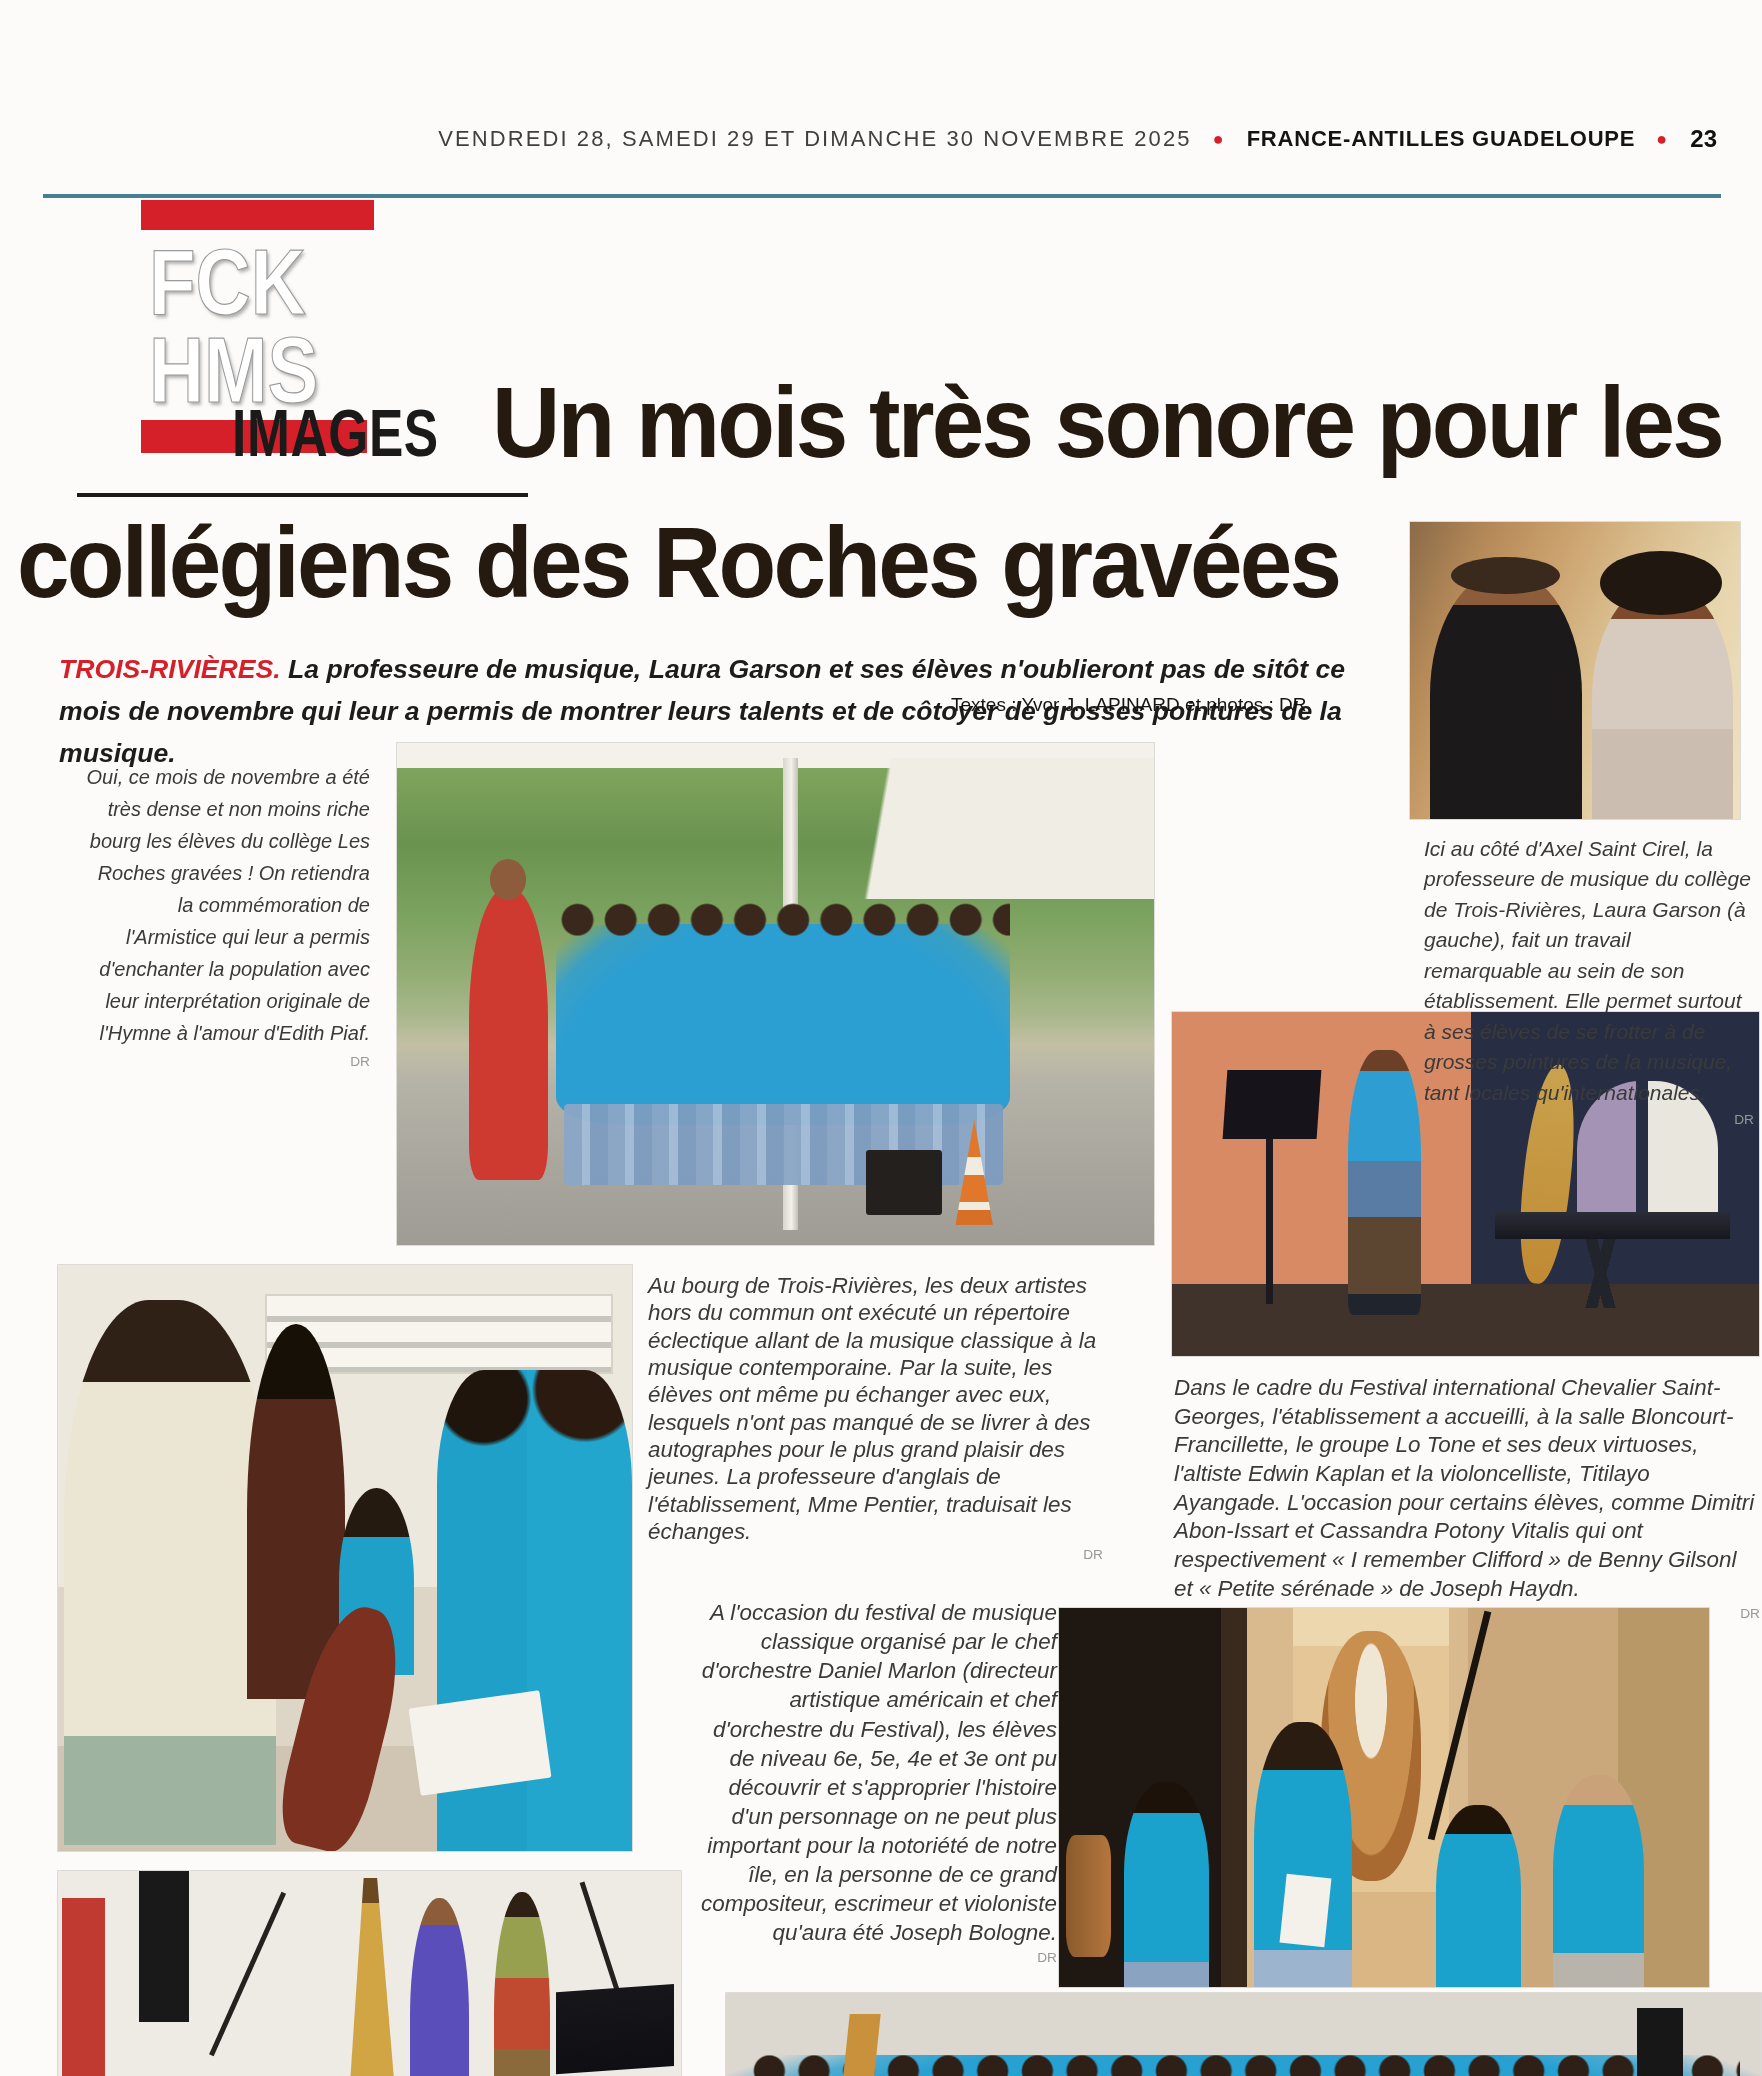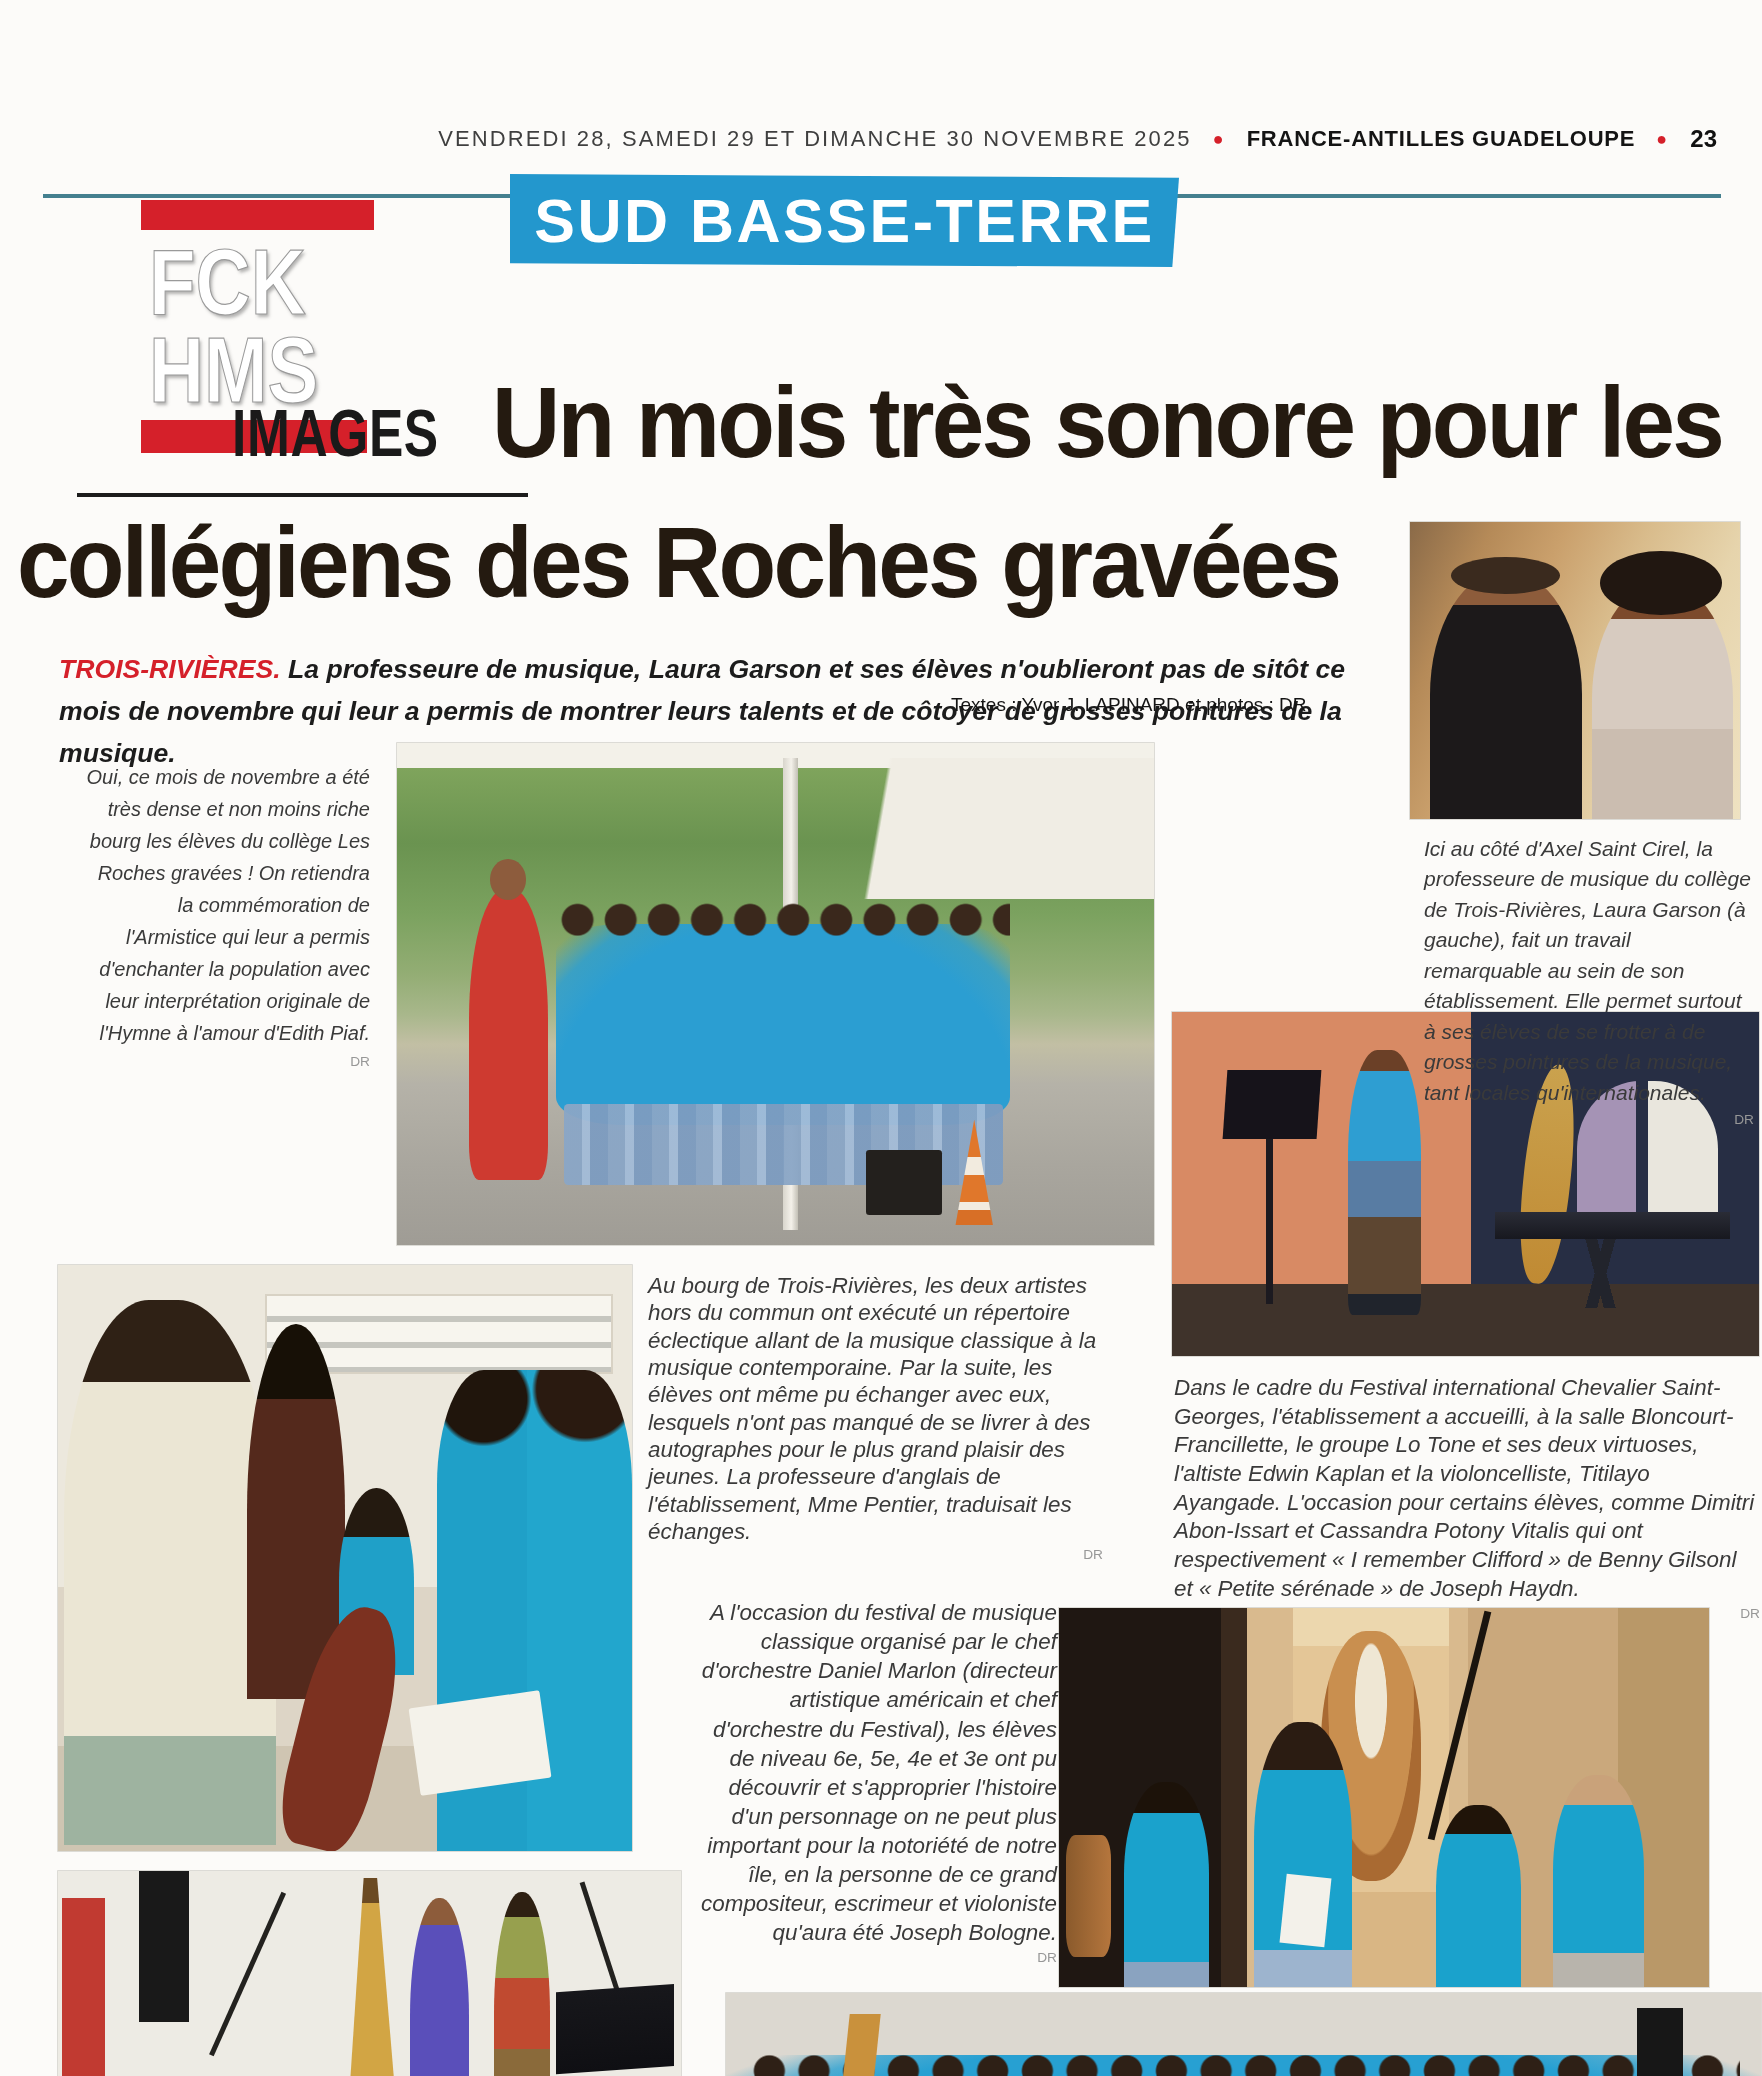--- a/index.html
+++ b/index.html
@@ -214,21 +214,20 @@
 
   <div id="logo-top" class="fck-logo">
     <div class="bar bar1"></div>
     <div class="letters">
       <span style="display:block">FCK</span>
       <span style="display:block">HMS</span>
     </div>
     <div class="bar bar2"></div>
   </div>
 
-  <div id="banner">SUD BASSE-TERRE</div>
 
   <div id="kicker-images">IMAGES</div>
   <div id="kicker-rule"></div>
 
   <div id="headline1" class="headline">Un mois très sonore pour les</div>
   <div id="headline2" class="headline">collégiens des Roches gravées</div>
 
   <div id="standfirst"><b class="loc">TROIS-RIVIÈRES.</b><span> La professeure de musique, Laura Garson et ses élèves n'oublieront pas de sitôt ce mois de novembre qui leur a permis de montrer leurs talents et de côtoyer de grosses pointures de la musique.</span></div>
   <div id="byline">Textes : Yvor J. LAPINARD et photos : DR</div>
 

